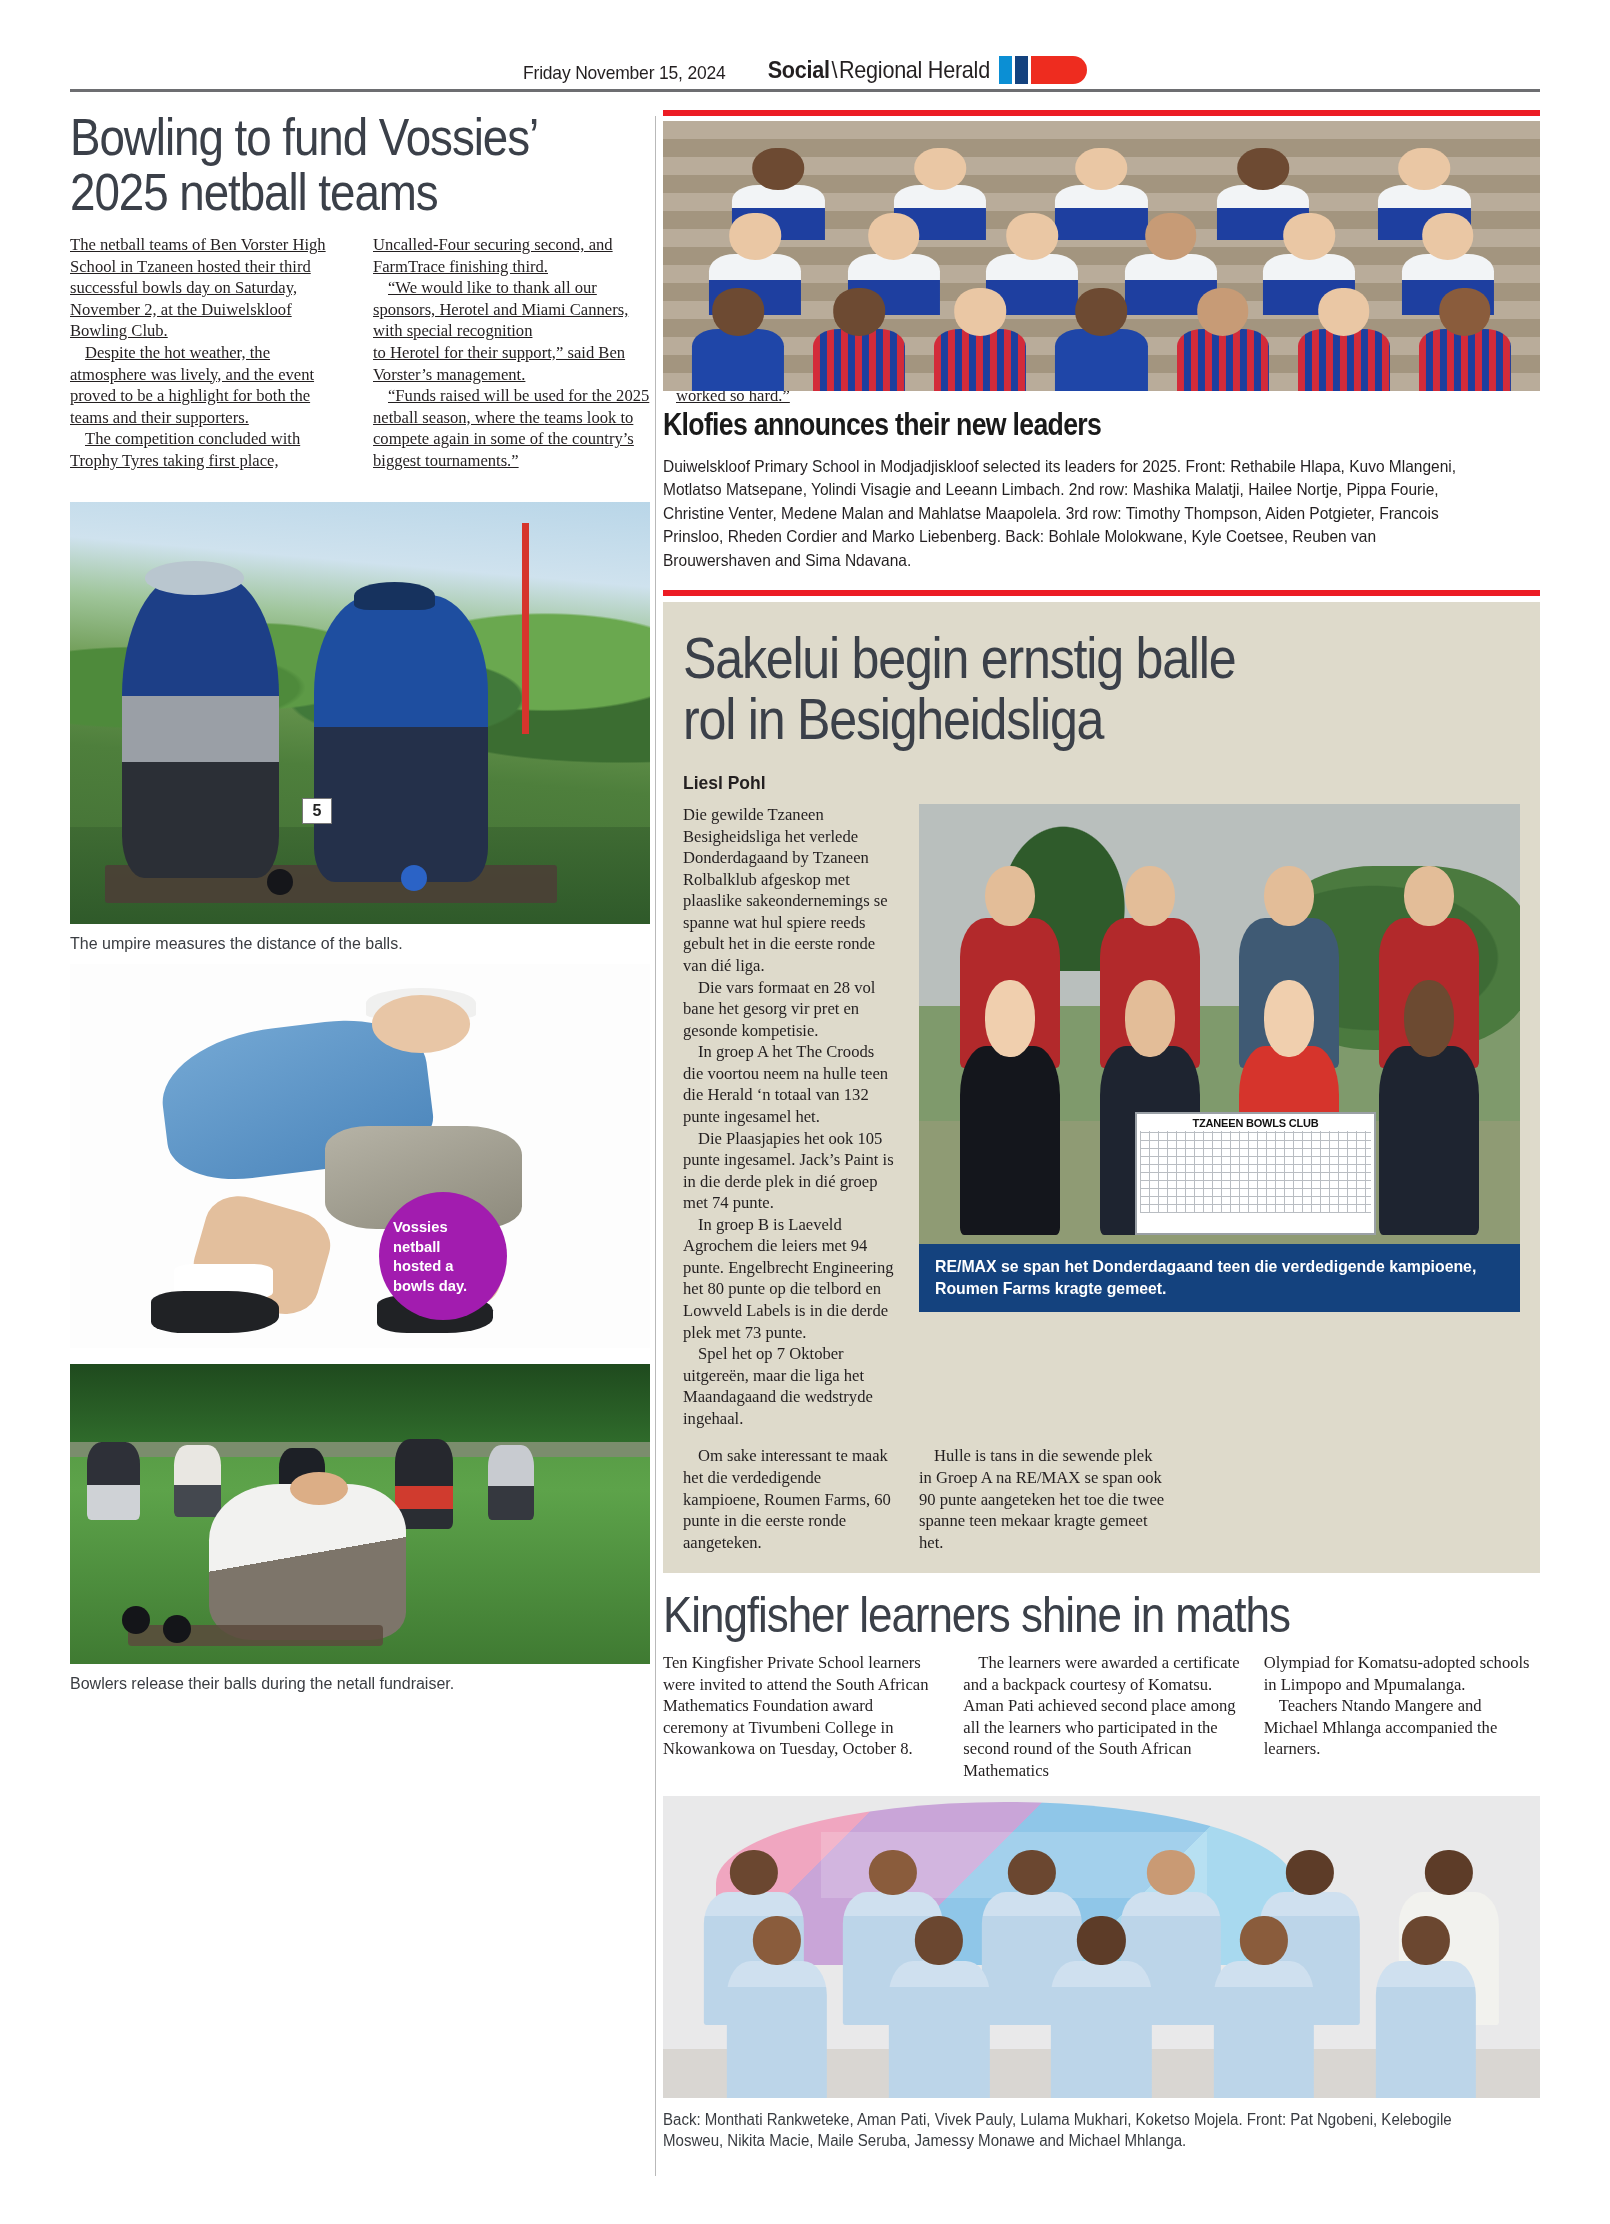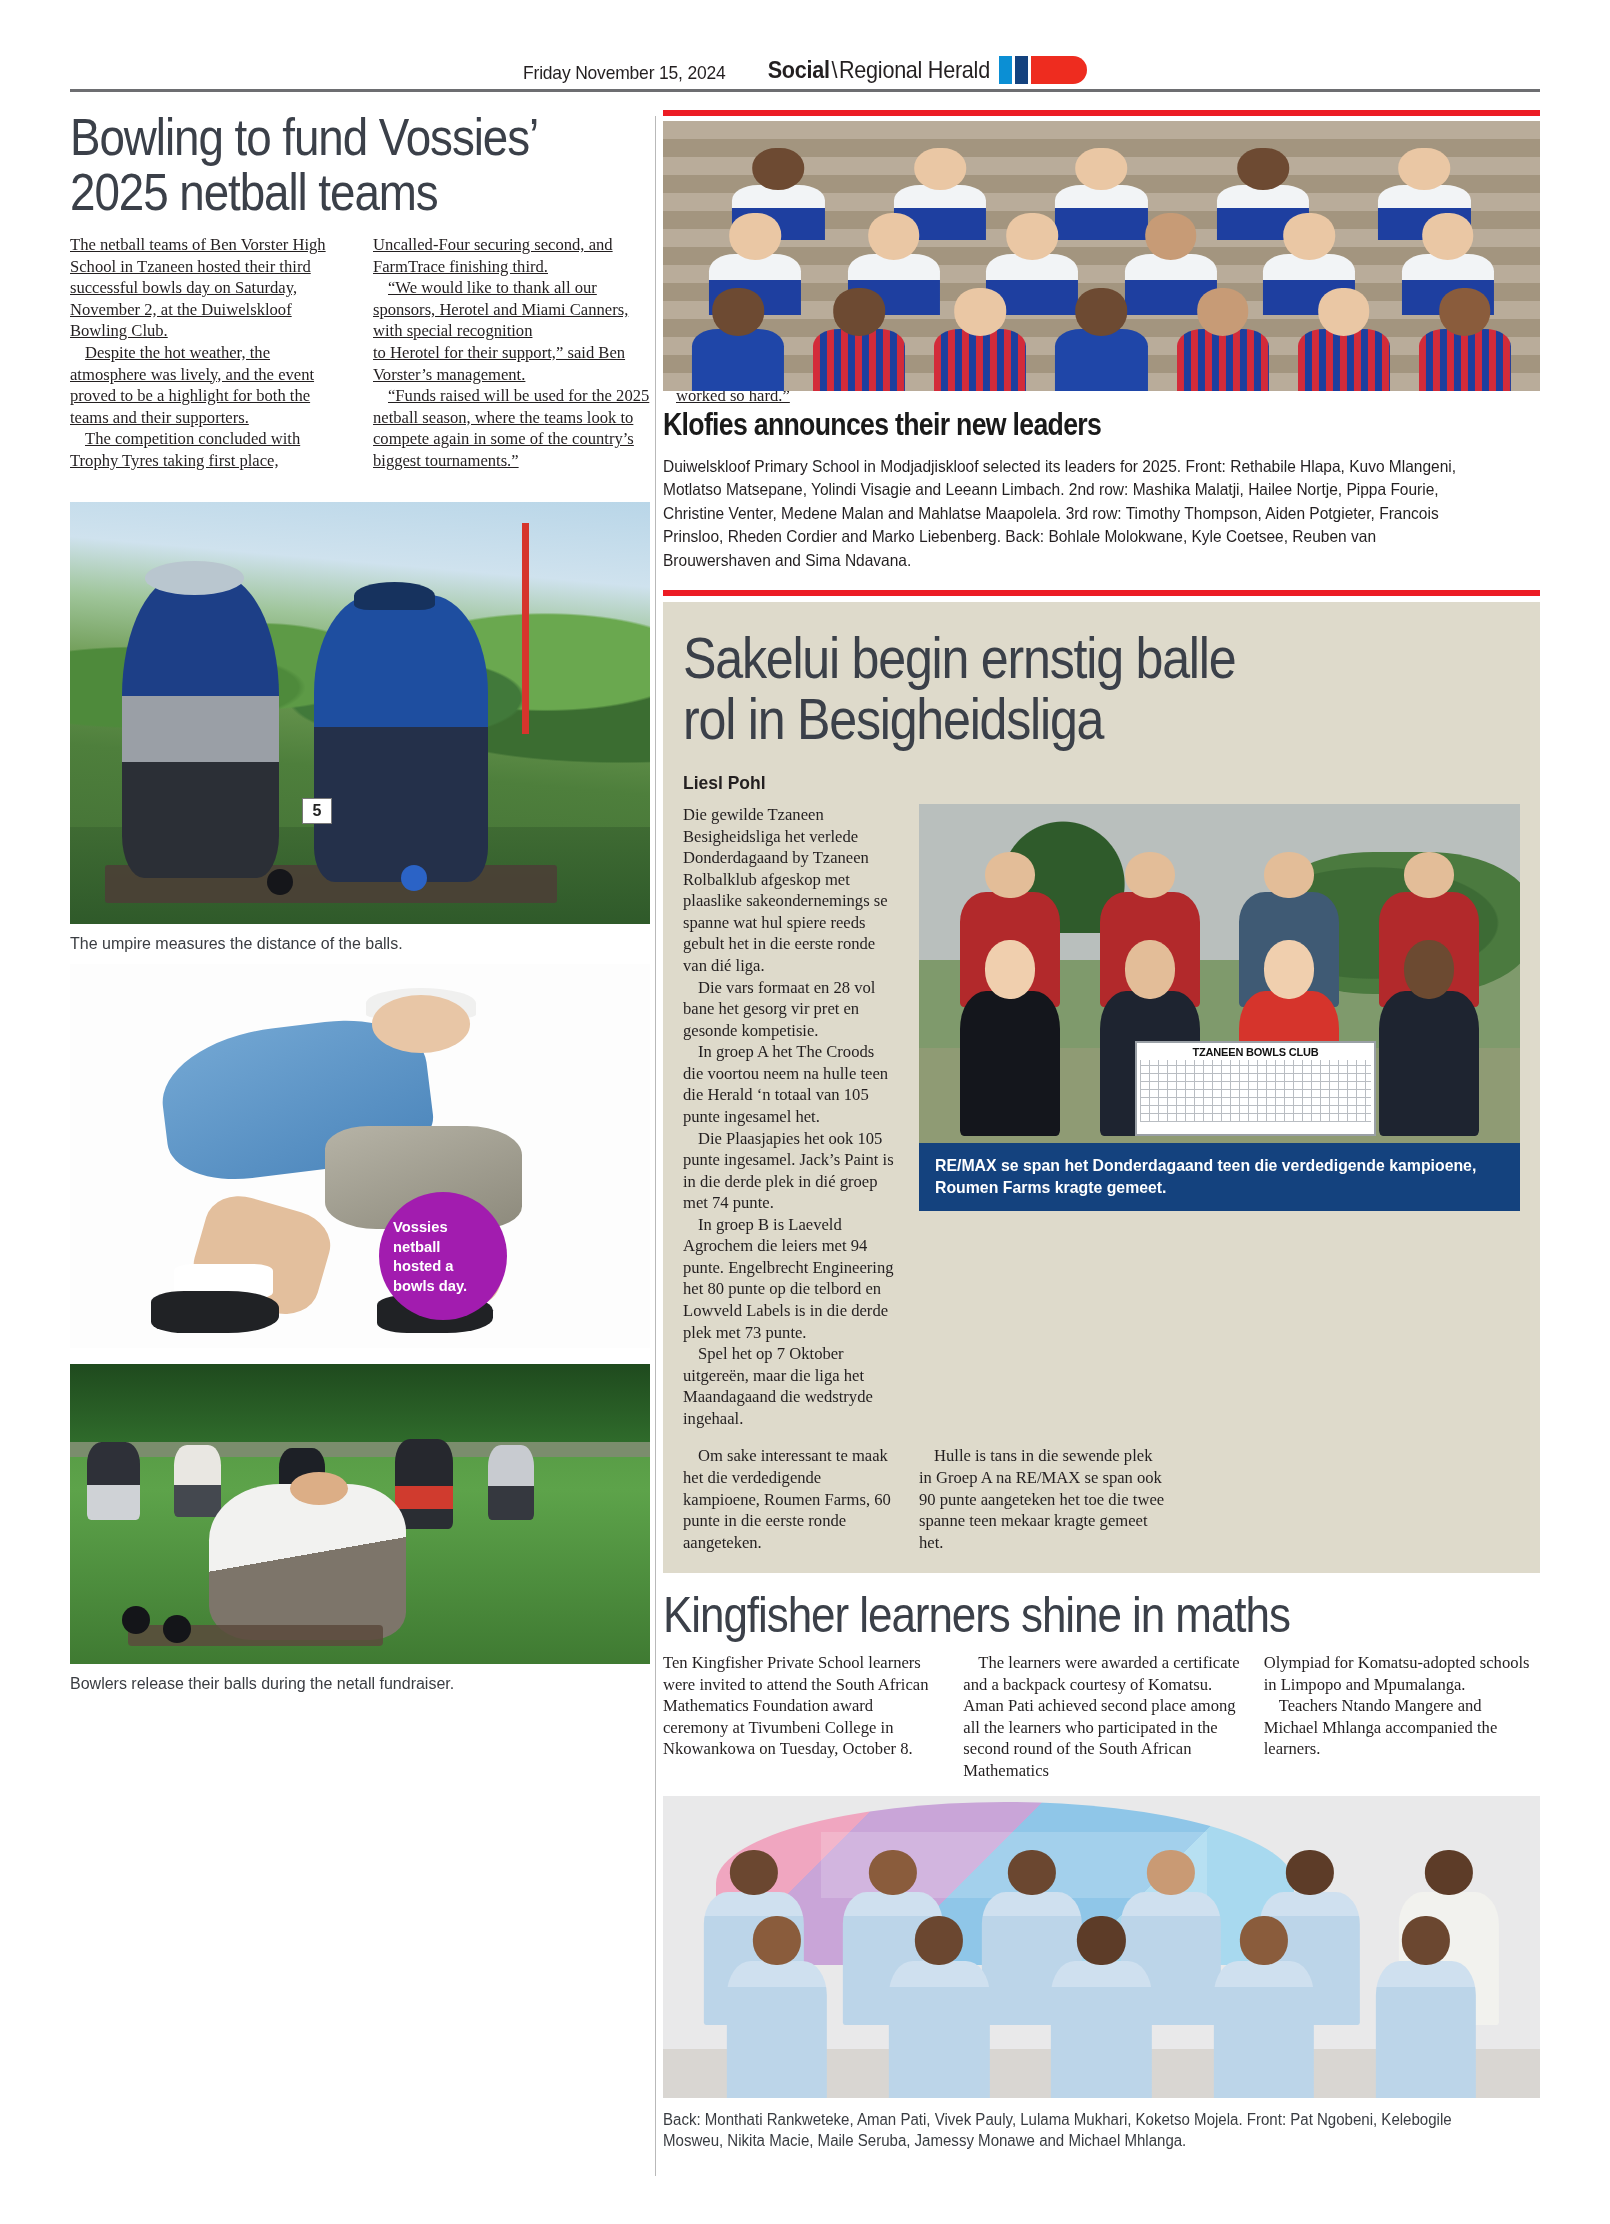--- a/index.html
+++ b/index.html
@@ -275,21 +275,21 @@
     font-weight: 700;
     font-size: 19px;
     margin-top: 22px;
     transform: scaleX(0.92);
     transform-origin: left top;
   }
   .sak-grid { display: flex; gap: 22px; margin-top: 10px; }
   .sak-col1 { width: 214px; }
   .sak-photo-wrap { flex: 1; position: relative; }
 
-  .ph-remax { position: relative; height: 339px; overflow: hidden; background: #9aa391; }
+  .ph-remax { position: relative; height: 440px; overflow: hidden; background: #9aa391; }
   .ph-remax .wall { position: absolute; inset: 0; background: linear-gradient(180deg,#b9bfbd 0 46%, #7f9a6c 46% 72%, #8f9b74 72% 100%); }
   .ph-remax .bush { position: absolute; left: 58%; top: 14%; width: 44%; height: 42%;
      background: radial-gradient(ellipse at 40% 50%, #3d6b35 0 55%, transparent 56%), #4b7a3f; border-radius: 40%; }
   .ph-remax .palm { position: absolute; left: 12%; top: 2%; width: 24%; height: 36%;
      background: radial-gradient(ellipse at 50% 60%, #2f5b2b 0 60%, transparent 61%); }
   .ph-remax .prow { position: absolute; left: 0; width: 100%; display: flex; justify-content: space-evenly; align-items: flex-end; }
   .ph-remax .prow.back { top: 14%; height: 46%; }
   .ph-remax .prow.front { top: 40%; height: 58%; }
   .pers { width: 16%; height: 100%; position: relative; }
   .pers .hd { position: absolute; left: 50%; top: 0; transform: translateX(-50%);
@@ -545,21 +545,21 @@
         <span>Sakelui begin ernstig balle</span><br>
         <span>rol in Besigheidsliga</span>
       </h2>
 
       <div class="byline">Liesl Pohl</div>
 
       <div class="sak-grid">
         <div class="sak-col1 serif-body">
           <p class="first">Die gewilde Tzaneen Besigheidsliga het verlede Donderdagaand by Tzaneen Rolbalklub afgeskop met plaaslike sakeondernemings se spanne wat hul spiere reeds gebult het in die eerste ronde van dié liga.</p>
           <p>Die vars formaat en 28 vol bane het gesorg vir pret en gesonde kompetisie.</p>
-          <p>In groep A het The Croods die voortou neem na hulle teen die Herald ‘n totaal van 105 punte ingesamel het.</p>
+          <p>In groep A het The Croods die voortou neem na hulle teen die Herald ‘n totaal van 132 punte ingesamel het.</p>
           <p>Die Plaasjapies het ook 105 punte ingesamel. Jack’s Paint is in die derde plek in dié groep met 74 punte.</p>
           <p>In groep B is Laeveld Agrochem die leiers met 94 punte. Engelbrecht Engineering het 80 punte op die telbord en Lowveld Labels is in die derde plek met 73 punte.</p>
           <p>Spel het op 7 Oktober uitgereën, maar die liga het Maandagaand die wedstryde ingehaal.</p>
         </div>
 
         <div class="sak-photo-wrap">
           <div class="photo ph-remax">
             <div class="wall"></div>
             <div class="palm"></div>
             <div class="bush"></div>

